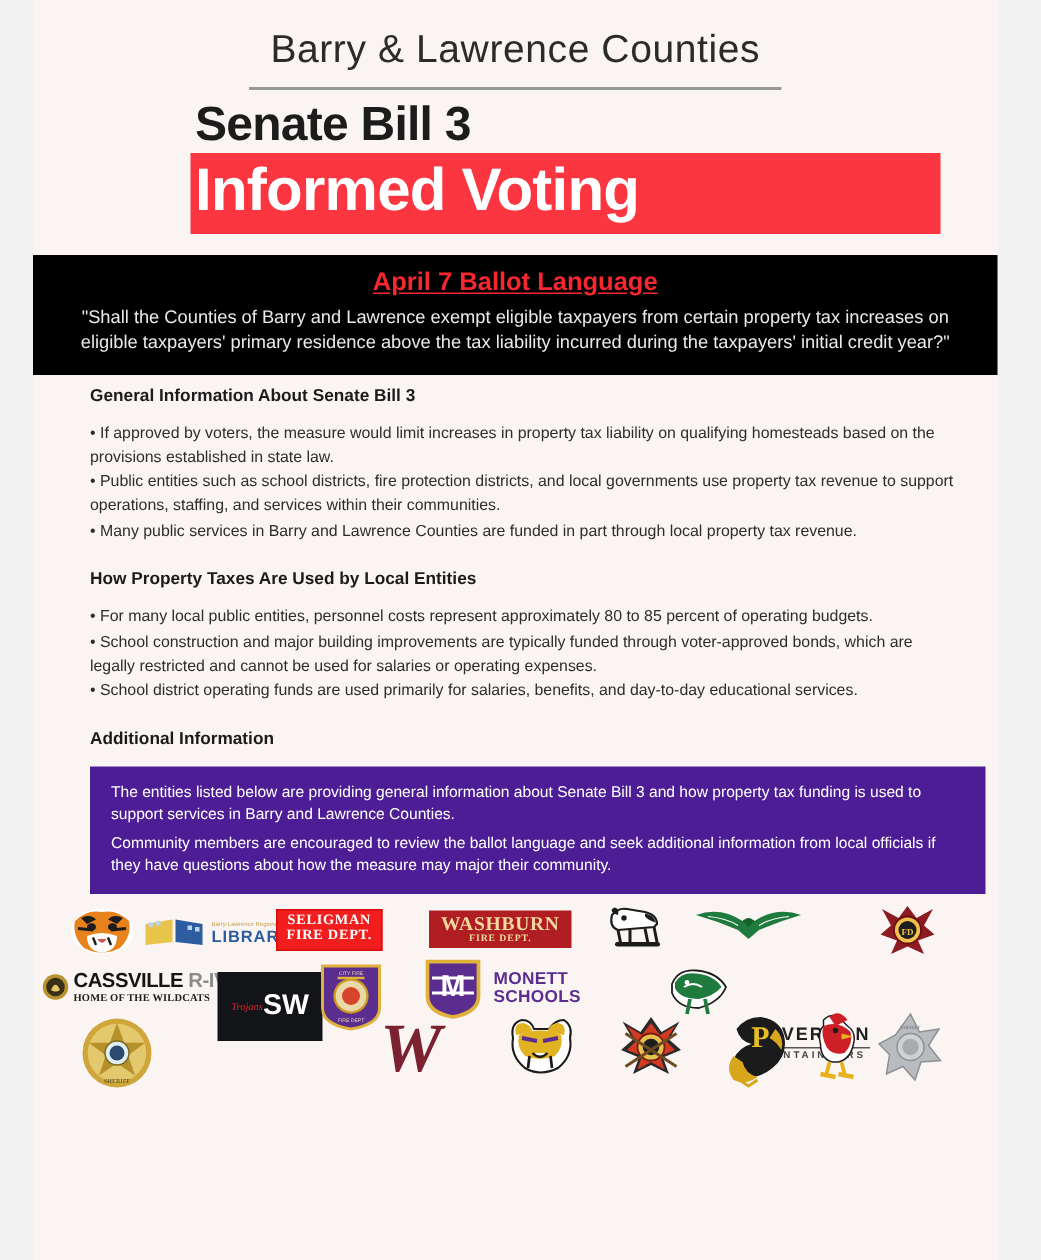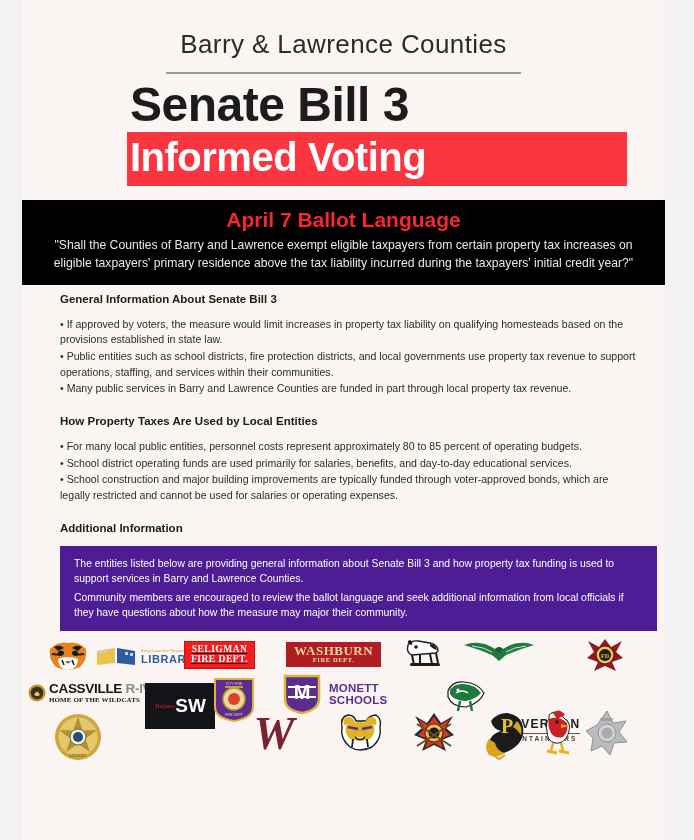--- a/index.html
+++ b/index.html
@@ -23,30 +23,30 @@
   }
 
   
   .county-title {
     text-align: center;
     font-size: 26px;
     font-weight: 400;
     color: #2b2b2b;
     letter-spacing: 0.4px;
     padding-top: 17px;
-    margin: 12px;
+    margin: 0;
   }
   .rule {
     width: 355px;
     height: 2px;
     background: #9a9a9a;
     margin: 10px auto 0 auto;
   }
   .bill-title {
-    font-size: 48px;
+    font-size: 32px;
     font-weight: 800;
     color: #1c1c1c;
     letter-spacing: -0.5px;
     margin: 6px 0 0 108px;
     line-height: 1.05;
   }
   .voting-band {
     background: #fb3640;
     display: block;
     margin: 2px 0 0 105px;
@@ -70,22 +70,23 @@
     margin: 14px 0 0 0;
     padding: 8px 28px 12px 28px;
     box-sizing: border-box;
     width: 643px;
     position: relative;
     left: -0px;
   }
   .ballot-head {
     text-align: center;
     color: #f8272f;
-    font-size: 21px;
+    font-size: 17px;
     font-weight: 700;
+    text-decoration: underline;
     text-underline-offset: 2px;
     margin: 0 0 5px 0;
   }
   .ballot-text {
     text-align: center;
     color: #e9e9e9;
     font-size: 12.2px;
     line-height: 1.45;
     margin: 0;
   }
@@ -203,22 +204,22 @@
         <p>• If approved by voters, the measure would limit increases in property tax liability on qualifying homesteads based on the provisions established in state law.</p>
         <p>• Public entities such as school districts, fire protection districts, and local governments use property tax revenue to support operations, staffing, and services within their communities.</p>
         <p>• Many public services in Barry and Lawrence Counties are funded in part through local property tax revenue.</p>
       </div>
     </div>
 
     <div>
       <div class="section-head">How Property Taxes Are Used by Local Entities</div>
       <div class="bullets">
         <p>• For many local public entities, personnel costs represent approximately 80 to 85 percent of operating budgets.</p>
+        <p>• School construction and major building improvements are typically funded through voter-approved bonds, which are legally restricted and cannot be used for salaries or operating expenses.</p>
         <p>• School district operating funds are used primarily for salaries, benefits, and day-to-day educational services.</p>
-        <p>• School construction and major building improvements are typically funded through voter-approved bonds, which are legally restricted and cannot be used for salaries or operating expenses.</p>
       </div>
     </div>
 
     <div>
       <div class="section-head">Additional Information</div>
     </div>
 
   </div>
 
   <div class="note">
@@ -249,21 +250,21 @@
         <path d="M22 3 L40 6 L40 20 L22 18Z" fill="#2d5d9f"></path>
         <rect x="4" y="5" width="3" height="3" fill="#bcd3ea"></rect>
         <rect x="9" y="4" width="3" height="3" fill="#bcd3ea"></rect>
         <rect x="30" y="7" width="3" height="3" fill="#bcd3ea"></rect>
         <rect x="35" y="8" width="3" height="3" fill="#bcd3ea"></rect>
         <text x="46" y="7" font-family="Liberation Sans, sans-serif" font-size="4" fill="#c9a24b">Barry-Lawrence Regional</text>
         <text x="46" y="18" font-family="Liberation Sans, sans-serif" font-size="11" font-weight="bold" fill="#2d5d9f" letter-spacing="0.6">LIBRARY</text>
       </svg>
     </div>
 
-    <div class="logo" style="left:162px; top:4px;text-decoration:underline;">
+    <div class="logo" style="left:162px; top:4px;">
       <div class="seligman">
         <div>SELIGMAN</div>
         <div>FIRE DEPT.</div>
       </div>
     </div>
 
     <div class="logo" style="left:264px; top:5px;">
       <div class="washburn">
         <div class="w1">WASHBURN</div>
         <div class="w2">FIRE DEPT.</div>

